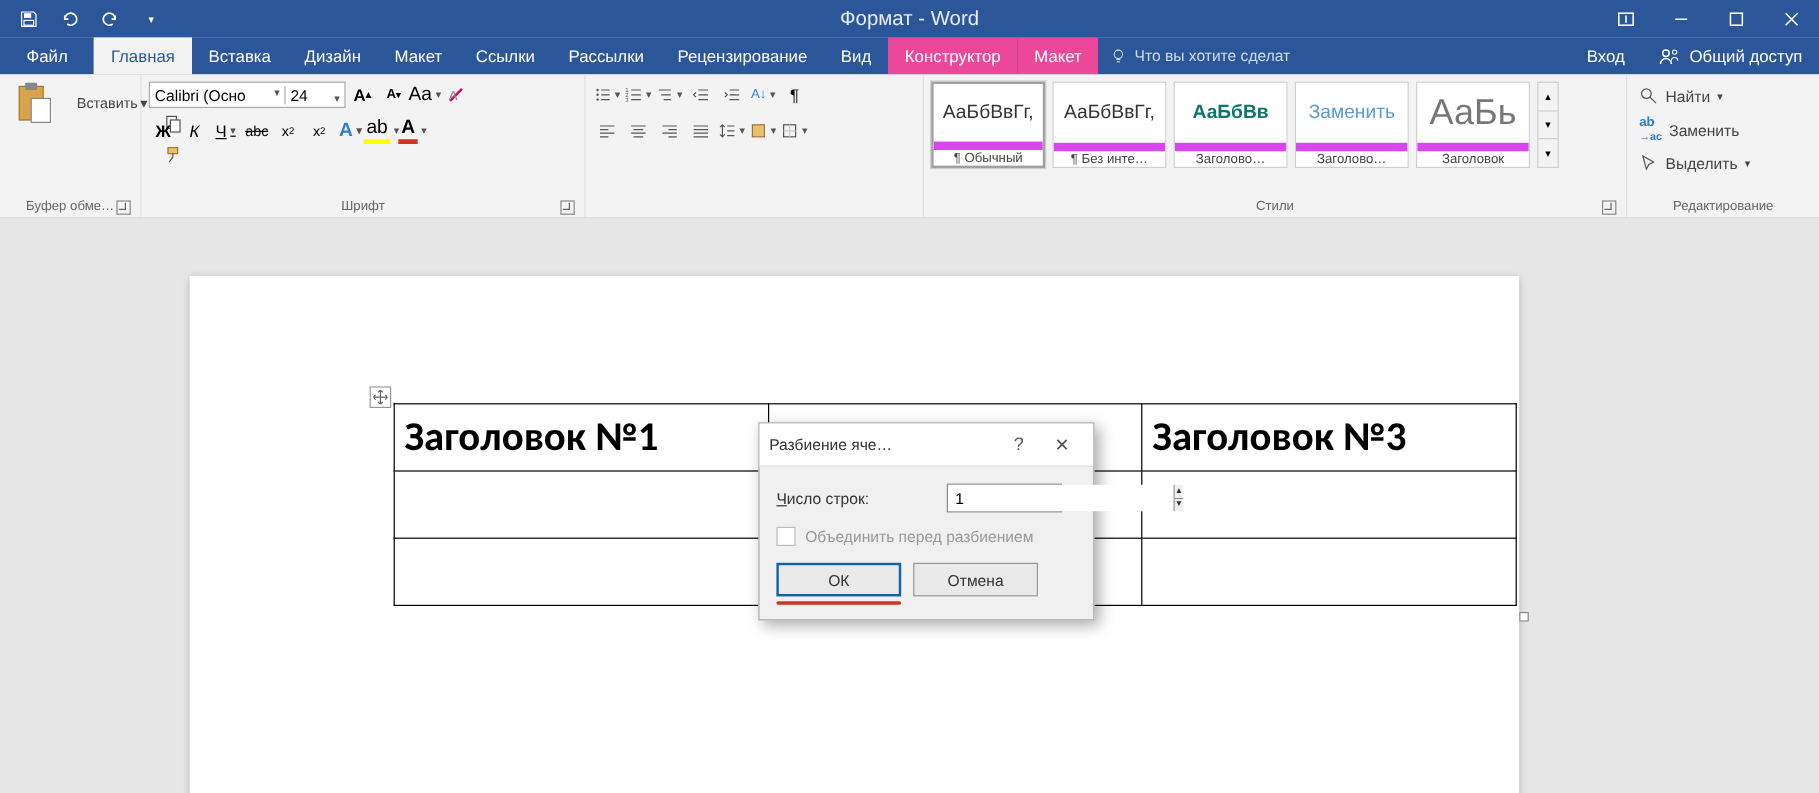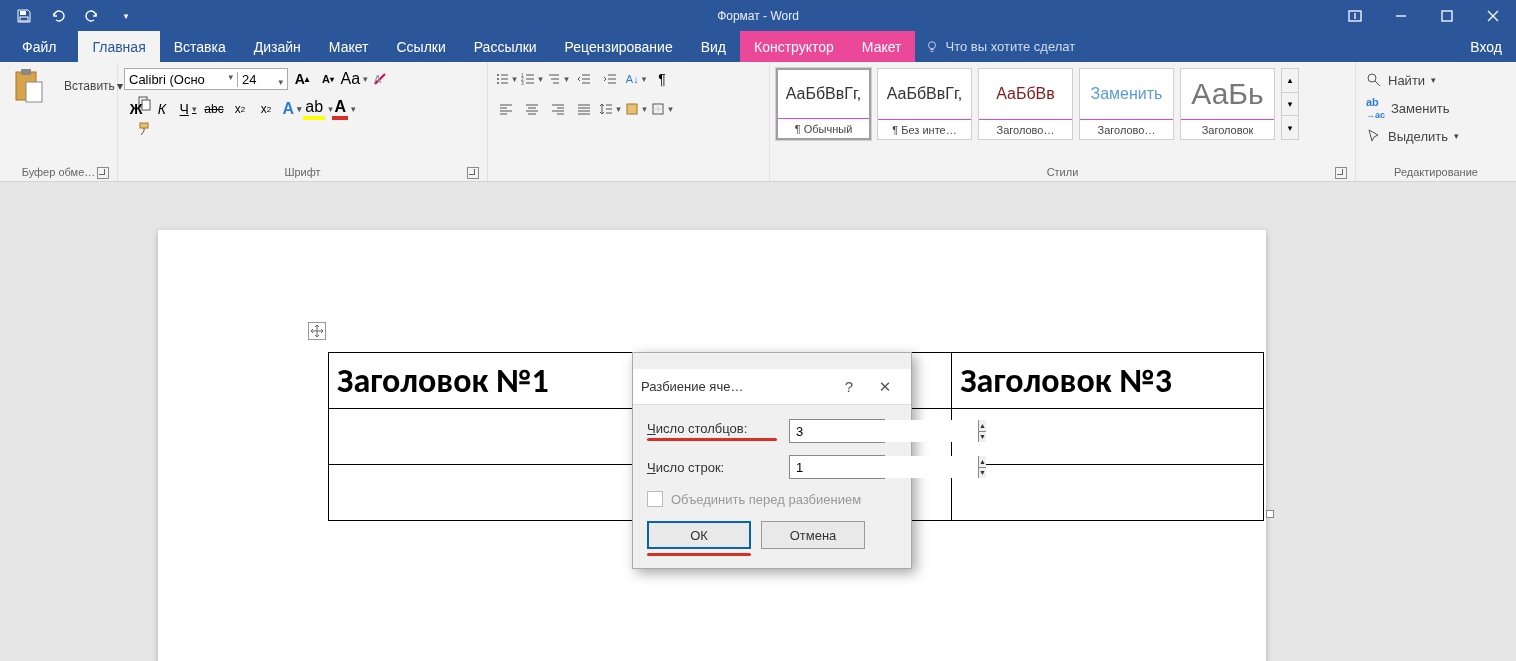--- a/index.html
+++ b/index.html
@@ -3,21 +3,21 @@
 <meta charset="utf-8">
 <style>
 * { box-sizing: border-box; margin: 0; padding: 0; font-family: "Segoe UI", Tahoma, sans-serif; }
 body { background: #e6e6e6; width: 1516px; height: 661px; overflow: hidden; user-select: none; }
 
 
 .titlebar { height: 31px; background: #2b579a; display: flex; align-items: center; color: #fff; font-size: 12px; position: relative; }
 .qat { display: flex; align-items: center; gap: 6px; padding-left: 10px; }
 .qat .qat-btn { width: 28px; height: 28px; display: flex; align-items: center; justify-content: center; cursor: pointer; }
 .qat svg { fill: #fff; }
-.title-center { position: absolute; left: 50%; transform: translateX(-50%); top: 0; height: 31px; display:flex; align-items:center; font-size: 12px; color: #e8eef7; }
+.title-center { position: absolute; left: 50%; transform: translateX(-50%); top: 0; height: 31px; display:flex; align-items:center; font-size: 17px; color: #e8eef7; }
 .context-tab-label { position: absolute; left: 860px; top: 0; height: 31px; width: 210px; display: flex; align-items: center; justify-content: center; font-size: 12px; background: #3c67ad; }
 .win-controls { position:absolute; right:0; top:0; display:flex; height:31px;}
 .win-controls .wc { width:46px; height:31px; display:flex; align-items:center; justify-content:center; cursor:pointer;}
 .win-controls svg { stroke:#fff; fill:none; }
 
 
 .ribbon-tabs { height: 31px; background: #2b579a; display:flex; align-items:stretch; color:#fff; font-size:14px; }
 .rtab { padding: 0 14px; display:flex; align-items:center; cursor:pointer; }
 .rtab.active { background:#f3f3f3; color:#2b579a; }
 .rtab.context { background:#ec4899;}
@@ -43,44 +43,44 @@
 .font-combo { height:22px; border:1px solid #ababab; background:#fff; display:flex; align-items:center; font-size:13px;}
 .font-name { width:112px; padding:0 4px; display:flex; align-items:flex-start; justify-content:space-between;}
 .font-size { width:50px; padding:0 4px; display:flex; align-items:flex-end; justify-content:space-between; border-left:1px solid #ababab;}
 .dd-arrow { font-size:9px; color:#555;}
 
 
 .styles-gallery { display:flex; gap:6px; align-items:flex-start; padding-top:4px;}
 .style-item { width:95px; height:72px; border:1px solid #d0d0d0; background:#fff; display:flex; flex-direction:column; cursor:pointer; overflow:hidden;}
 .style-item.selected { border:2px solid #a0a0a0; background:#fff; box-shadow:0 0 0 1px #d0d0d0;}
 .style-preview { flex:1; display:flex; align-items:center; justify-content:center; font-size:16px; color:#333; padding:2px;}
-.style-preview.blue { color:#7f1d1d;}
+.style-preview.blue { color:#0f766e;font-weight:bold;}
 .style-preview.teal { color:#5b9bd5;}
 .style-preview.big { font-size:30px; font-weight:300; color:#777;}
-.style-name { height:20px; font-size:11px; color:#444; display:flex; align-items:center; justify-content:center; border-top:1px solid #d946ef;}
+.style-name { height:20px; font-size:11px; color:#444; display:flex; align-items:center; justify-content:center; border-top:7px solid #d946ef;}
 .gallery-more { width:18px; height:72px; border:1px solid #d0d0d0; display:flex; flex-direction:column;}
 .gallery-more div{flex:1; display:flex; align-items:center; justify-content:center; border-bottom:1px solid #d0d0d0; font-size:9px; cursor:pointer;}
 .gallery-more div:last-child{border-bottom:none;}
 
 
 .edit-item { display:flex; align-items:center; gap:6px; height:24px; padding:0 4px; font-size:13px; color:#444; cursor:pointer;}
 
 
 .doc-scroll { position:absolute; top:182px; left:0; right:0; bottom:0; background:#e6e6e6; overflow:hidden;}
 .page { position:absolute; left:158px; top:48px; width:1108px; height:560px; background:#fff; box-shadow:0 2px 6px rgba(0,0,0,.25);}
 .table-anchor { position:absolute; left:150px; top:92px; width:18px; height:18px; border:1px solid #999; background:#fff; display:flex; align-items:center; justify-content:center; cursor:move;}
 .table-anchor svg { stroke:#666;}
-.word-table { position:absolute; left:170px; top:106px; border-collapse:collapse; width:936px;margin-top:16px;}
+.word-table { position:absolute; left:170px; top:106px; border-collapse:collapse; width:936px;}
 .word-table td { border:1px solid #000; height:56px; padding:2px 8px; font-size:30px; font-weight:700; font-family:Calibri, sans-serif; vertical-align:middle;}
 .word-table .h { font-size:34px;}
 .resize-sq { position:absolute; left:1108px; top:280px; width:8px; height:8px; border:1px solid #888; background:#fff;}
 
 
 .dialog { position:absolute; left:632px; top:352px; width:280px; background:#f0f0f0; border:1px solid #aaa; box-shadow:4px 4px 12px rgba(0,0,0,.35); z-index:100;}
-.dlg-titlebar { height:36px; background:#fff; display:flex; align-items:center; padding:0 8px; font-size:13px; color:#333; border-bottom:1px solid #ddd;margin-top:16px;}
+.dlg-titlebar { height:36px; background:#fff; display:flex; align-items:center; padding:0 8px; font-size:13px; color:#333; border-bottom:1px solid #ddd;}
 .dlg-titlebar .spacer{flex:1;}
 .dlg-help, .dlg-close { width:36px; height:36px; display:flex; align-items:center; justify-content:center; cursor:pointer; font-size:15px; color:#555;}
 .dlg-body { padding:14px 14px 12px 14px; font-size:13px; color:#333;}
 .form-row { display:flex; align-items:center; gap:12px; margin-bottom:12px;}
 .form-label { width:130px;}
 .underline-accel { text-decoration:underline; text-decoration-color:#333;}
 .spinner { display:flex; width:96px; height:24px; border:1px solid #888; background:#fff;}
 .spinner input { flex:1; border:none; padding:0 6px; font-size:13px; outline:none;}
 .spinner .sp-btns { width:18px; display:flex; flex-direction:column; border-left:1px solid #888;}
 .spinner .sp-btns div{flex:1; display:flex; align-items:center; justify-content:center; font-size:7px; cursor:pointer; background:#efefef;}
@@ -161,20 +161,29 @@
   <div class="rtab context">Конструктор</div>
   <div class="rtab context">Макет</div>
   <div class="tell-me">
     <svg width="14" height="14" viewBox="0 0 16 16">
         <circle cx="8" cy="6" r="4" fill="none" stroke="#cfdcee"></circle>
         <path d="M6 11h4M6.5 13h3" stroke="#cfdcee"></path>
       </svg>
     <span>Что вы хотите сделат</span>
   </div>
   <div class="signin">Вход</div>
+  <div class="share-btn">
+    <svg width="18" height="18" viewBox="0 0 20 20">
+        <circle cx="7" cy="7" r="3" fill="none" stroke="#fff" stroke-width="1.4"></circle>
+        <path d="M2 17c0-3 2.5-5 5-5s5 2 5 5" fill="none" stroke="#fff" stroke-width="1.4"></path>
+        <circle cx="15" cy="6" r="2" fill="none" stroke="#fff"></circle>
+        <path d="M12 14c0-2 1.5-3 3-3s3 1 3 3" fill="none" stroke="#fff"></path>
+      </svg>
+    <span>Общий доступ</span>
+  </div>
 </div>
 
 <div class="ribbon">
 
   <div class="group" style="width:118px">
     <div class="group-body">
       <div class="big-btn">
         <svg width="32" height="36" viewBox="0 0 32 36">
             <rect x="4" y="4" width="20" height="28" fill="#d9a34a" stroke="#a5742c"></rect>
             <rect x="9" y="1" width="10" height="6" rx="1" fill="#888"></rect>
@@ -436,33 +445,20 @@
 
 <div class="dialog">
   <div class="dlg-titlebar">
     <span>Разбиение яче…</span>
     <span class="spacer"></span>
     <div class="dlg-help">?</div>
     <div class="dlg-close">✕</div>
   </div>
   <div class="dlg-body">
     <div class="form-row">
-      <div class="form-label">
-        <span><span class="underline-accel">Ч</span><span>исло столбцов:</span></span>
-        <div class="redline w130"></div>
-      </div>
-      <div class="spinner">
-        <input value="3" style="">
-        <div class="sp-btns">
-            <div>▲</div>
-            <div>▼</div>
-          </div>
-      </div>
-    </div>
-    <div class="form-row">
       <div class="form-label"><span class="underline-accel">Ч</span><span>исло строк:</span></div>
       <div class="spinner">
         <input value="1" style="">
         <div class="sp-btns">
             <div>▲</div>
             <div>▼</div>
           </div>
       </div>
     </div>
     <div class="chk-row">

